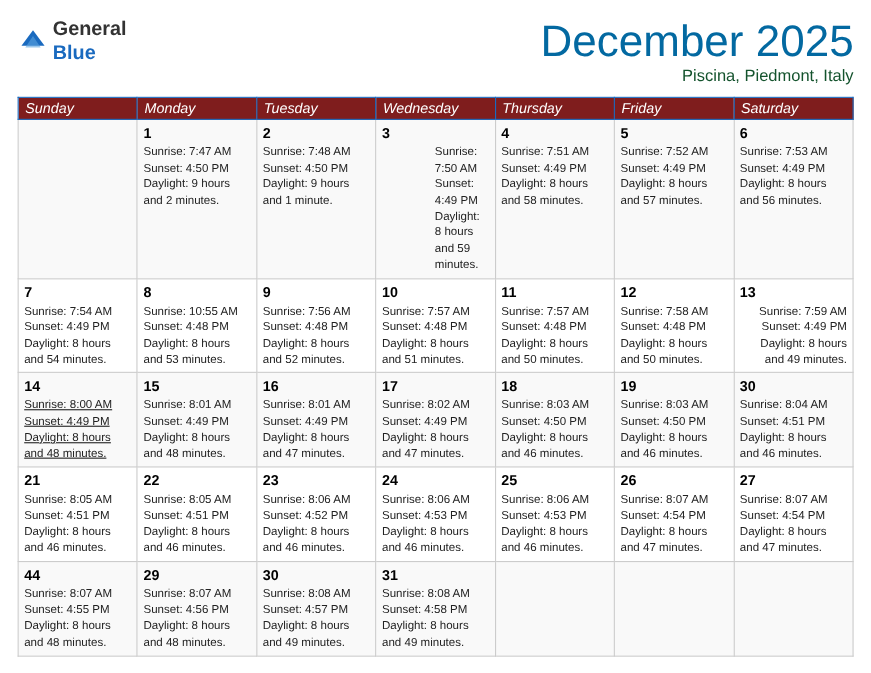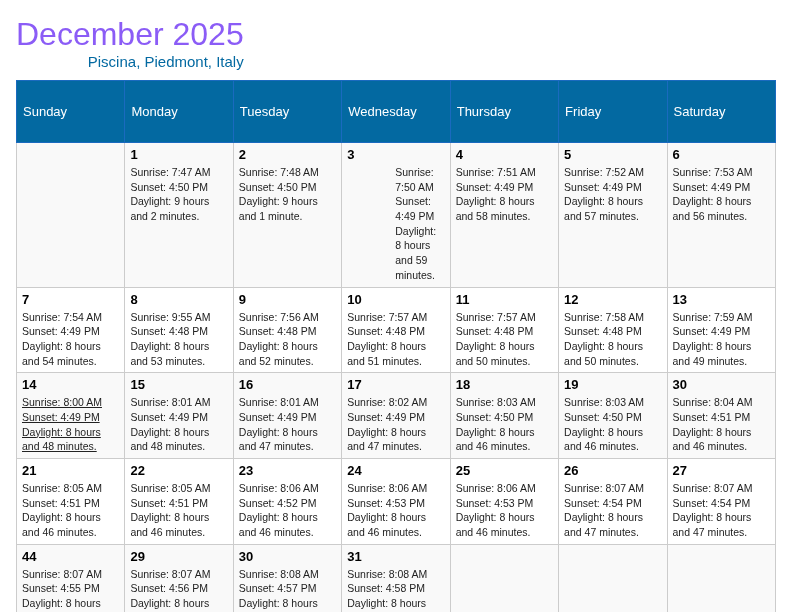--- a/index.html
+++ b/index.html
@@ -29,42 +29,43 @@
     .logo-general { color: #333; }
     .logo-blue { color: #1a6abf; }
     .logo-icon {
       width: 28px;
       height: 28px;
     }
     .title-block {
       text-align: right;
     }
     .month-title {
-      font-size: 32px;
+      font-size: 40px;
       font-weight: normal;
-      color: #8b5cf6;
+      color: #0369a1;
     }
     .location {
       font-size: 15px;
-      color: #0369a1;
+      color: #14532d;
       text-align: right;
     }
     table {
       width: 100%;
       border-collapse: collapse;
       font-size: 11px;
     }
     thead tr th {
-      background-color: #0369a1;
+      background-color: #7f1d1d;
       color: #fff;
-      padding: 23px 6px;
+      padding: 2px 6px;
       text-align: left;
       font-size: 13px;
       font-weight: normal;
       border: 1px solid #1a6abf;
+      font-style: italic;
     }
     tbody tr td {
       border: 1px solid #ccc;
       vertical-align: top;
       padding: 4px 5px;
       min-height: 70px;
       height: 80px;
       width: calc(100% / 7);
     }
     .day-number {
@@ -85,20 +86,30 @@
       background-color: #f9f9f9;
     }
     tbody tr:nth-child(even) td {
       background-color: #fff;
     }
   </style>
 </head>
 <body>
 
 <div class="header">
+  <div class="logo">
+    <svg class="logo-icon" viewBox="0 0 32 32" xmlns="http://www.w3.org/2000/svg">
+      <polygon points="16,4 28,20 4,20" fill="#1a6abf"></polygon>
+      <polygon points="16,10 24,22 8,22" fill="#5ba3e0" opacity="0.6"></polygon>
+    </svg>
+    <div class="logo-text">
+      <span class="logo-general">General</span><br>
+      <span class="logo-blue">Blue</span>
+    </div>
+  </div>
   <div class="title-block">
     <div class="month-title">December 2025</div>
     <div class="location">Piscina, Piedmont, Italy</div>
   </div>
 </div>
 
 <table>
   <thead>
     <tr>
     <th>Sunday</th>
@@ -159,21 +170,21 @@
       <tr>
         <td>
           <span class="day-number">7</span>
           <div class="day-info" style="white-space: pre-line;">Sunrise: 7:54 AM
 Sunset: 4:49 PM
 Daylight: 8 hours
 and 54 minutes.</div>
         </td>
         <td>
           <span class="day-number">8</span>
-          <div class="day-info" style="white-space: pre-line;">Sunrise: 9:55 AM
+          <div class="day-info" style="white-space: pre-line;">Sunrise: 10:55 AM
 Sunset: 4:48 PM
 Daylight: 8 hours
 and 53 minutes.</div>
         </td>
         <td>
           <span class="day-number">9</span>
           <div class="day-info" style="white-space: pre-line;">Sunrise: 7:56 AM
 Sunset: 4:48 PM
 Daylight: 8 hours
 and 52 minutes.</div>
@@ -194,21 +205,21 @@
         </td>
         <td>
           <span class="day-number">12</span>
           <div class="day-info" style="white-space: pre-line;">Sunrise: 7:58 AM
 Sunset: 4:48 PM
 Daylight: 8 hours
 and 50 minutes.</div>
         </td>
         <td>
           <span class="day-number">13</span>
-          <div class="day-info" style="white-space: pre-line;">Sunrise: 7:59 AM
+          <div class="day-info" style="white-space: pre-line; text-align: right;">Sunrise: 7:59 AM
 Sunset: 4:49 PM
 Daylight: 8 hours
 and 49 minutes.</div>
         </td>
       </tr>
       <tr>
         <td>
           <span class="day-number">14</span>
           <div class="day-info" style="white-space: pre-line; text-decoration: underline;">Sunrise: 8:00 AM
 Sunset: 4:49 PM

